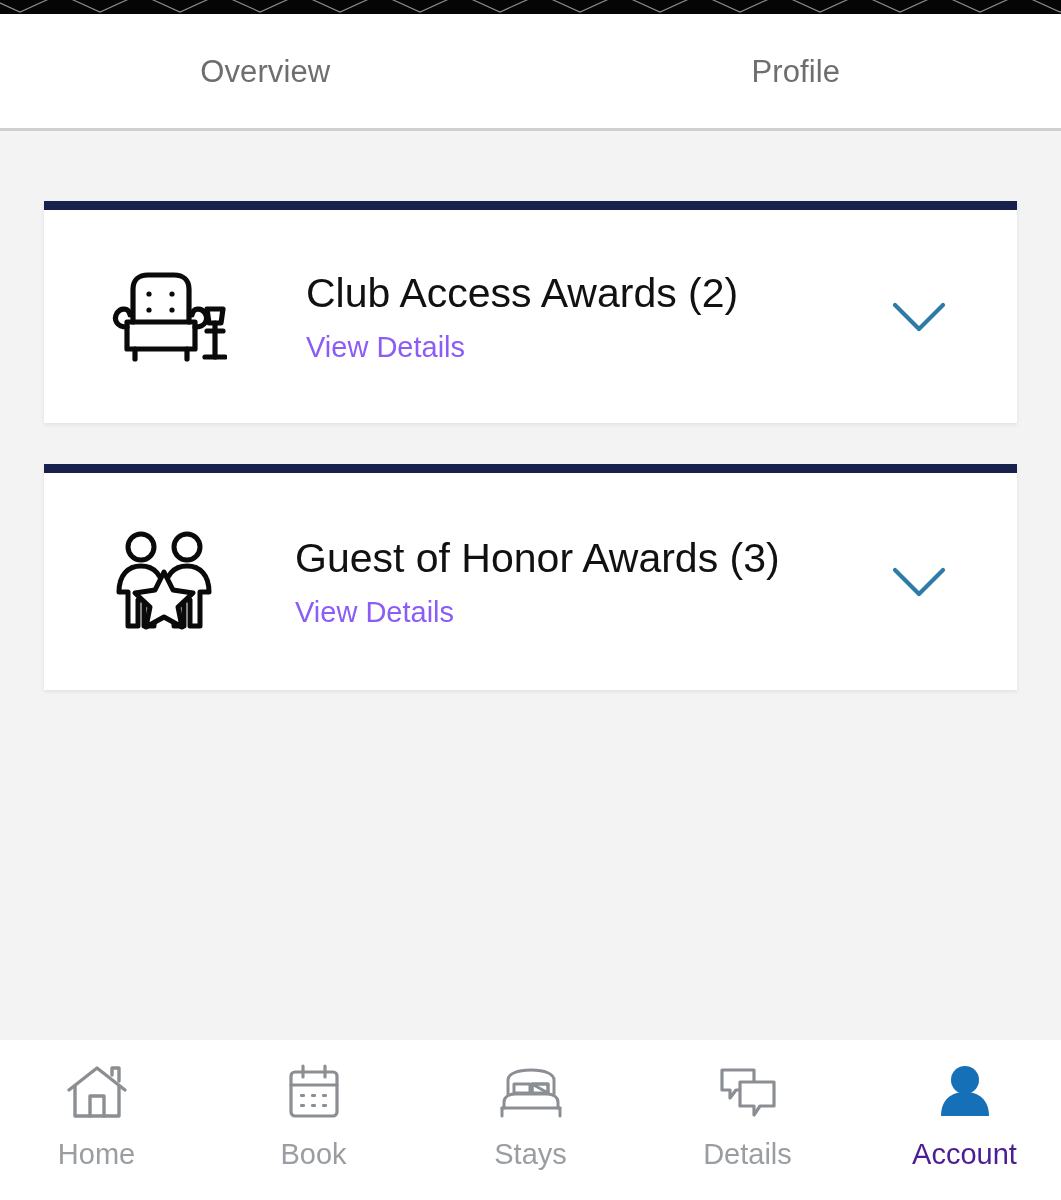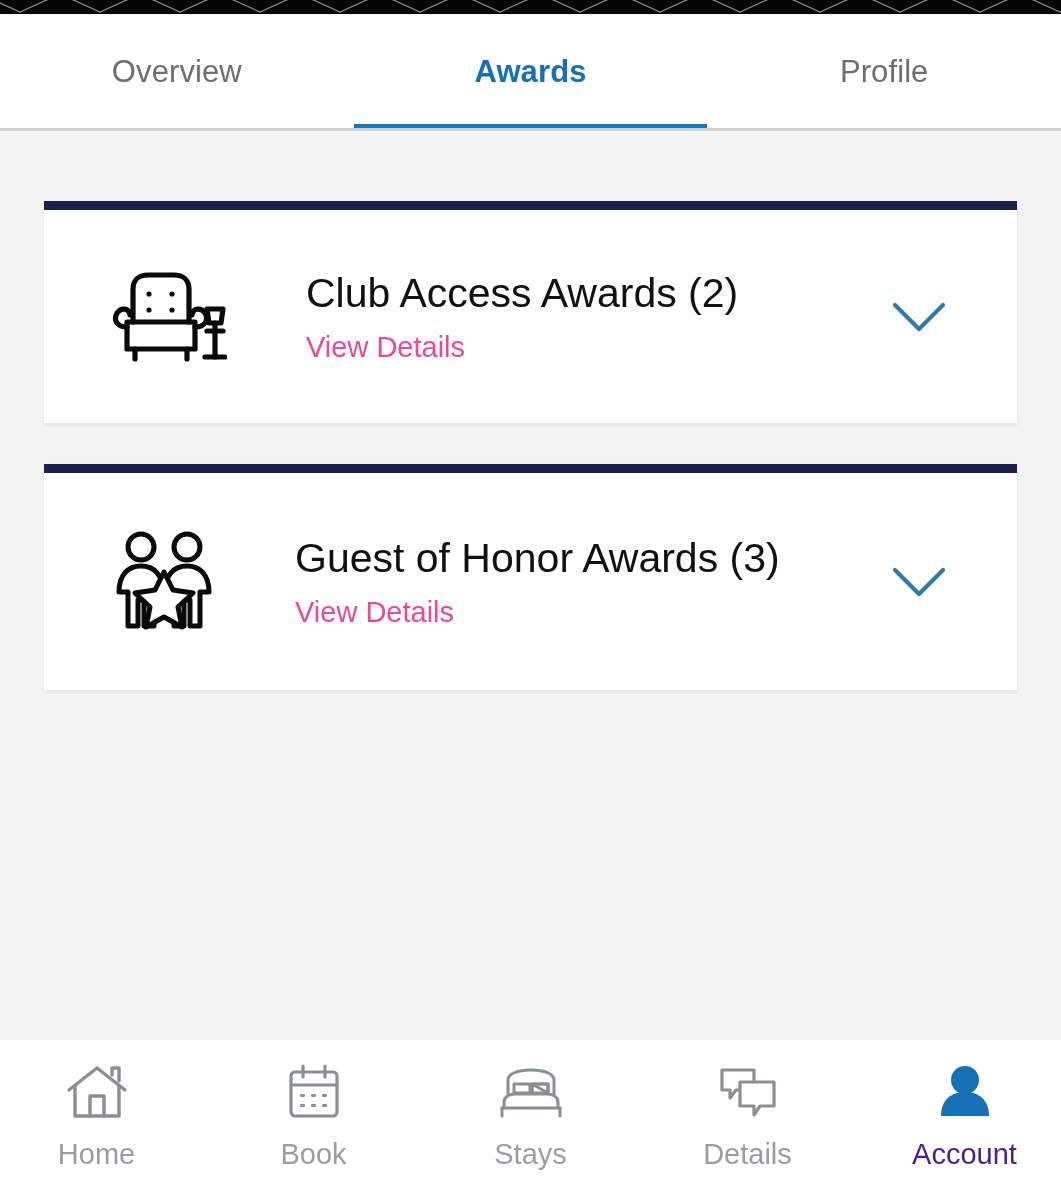--- a/index.html
+++ b/index.html
@@ -131,21 +131,21 @@
 
   .card-title {
     font-size: 41px;
     color: #111111;
     line-height: 1.05;
     white-space: nowrap;
     margin-bottom: 18px;
   }
   .card-link {
     font-size: 29px;
-    color: #ec4899;
+    color: #8b5cf6;
     line-height: 1;
     cursor: pointer;
   }
   .card-chevron {
     position: absolute;
     right: 68px;
     top: 50%;
     transform: translateY(-50%);
     width: 60px;
     height: 40px;
@@ -205,24 +205,20 @@
 </div>
 
 <div id="tab-bar">
 
   <div class="tab">
     <span class="tab-label">Overview</span>
     <span class="underline"></span>
   </div>
 
 
-  <div class="tab active">
-    <span class="tab-label">Awards</span>
-    <span class="underline"></span>
-  </div>
 
   <div class="tab">
     <span class="tab-label">Profile</span>
     <span class="underline"></span>
   </div>
 
 </div>
 <div id="tab-divider"></div>
 
 <div id="content-area">

